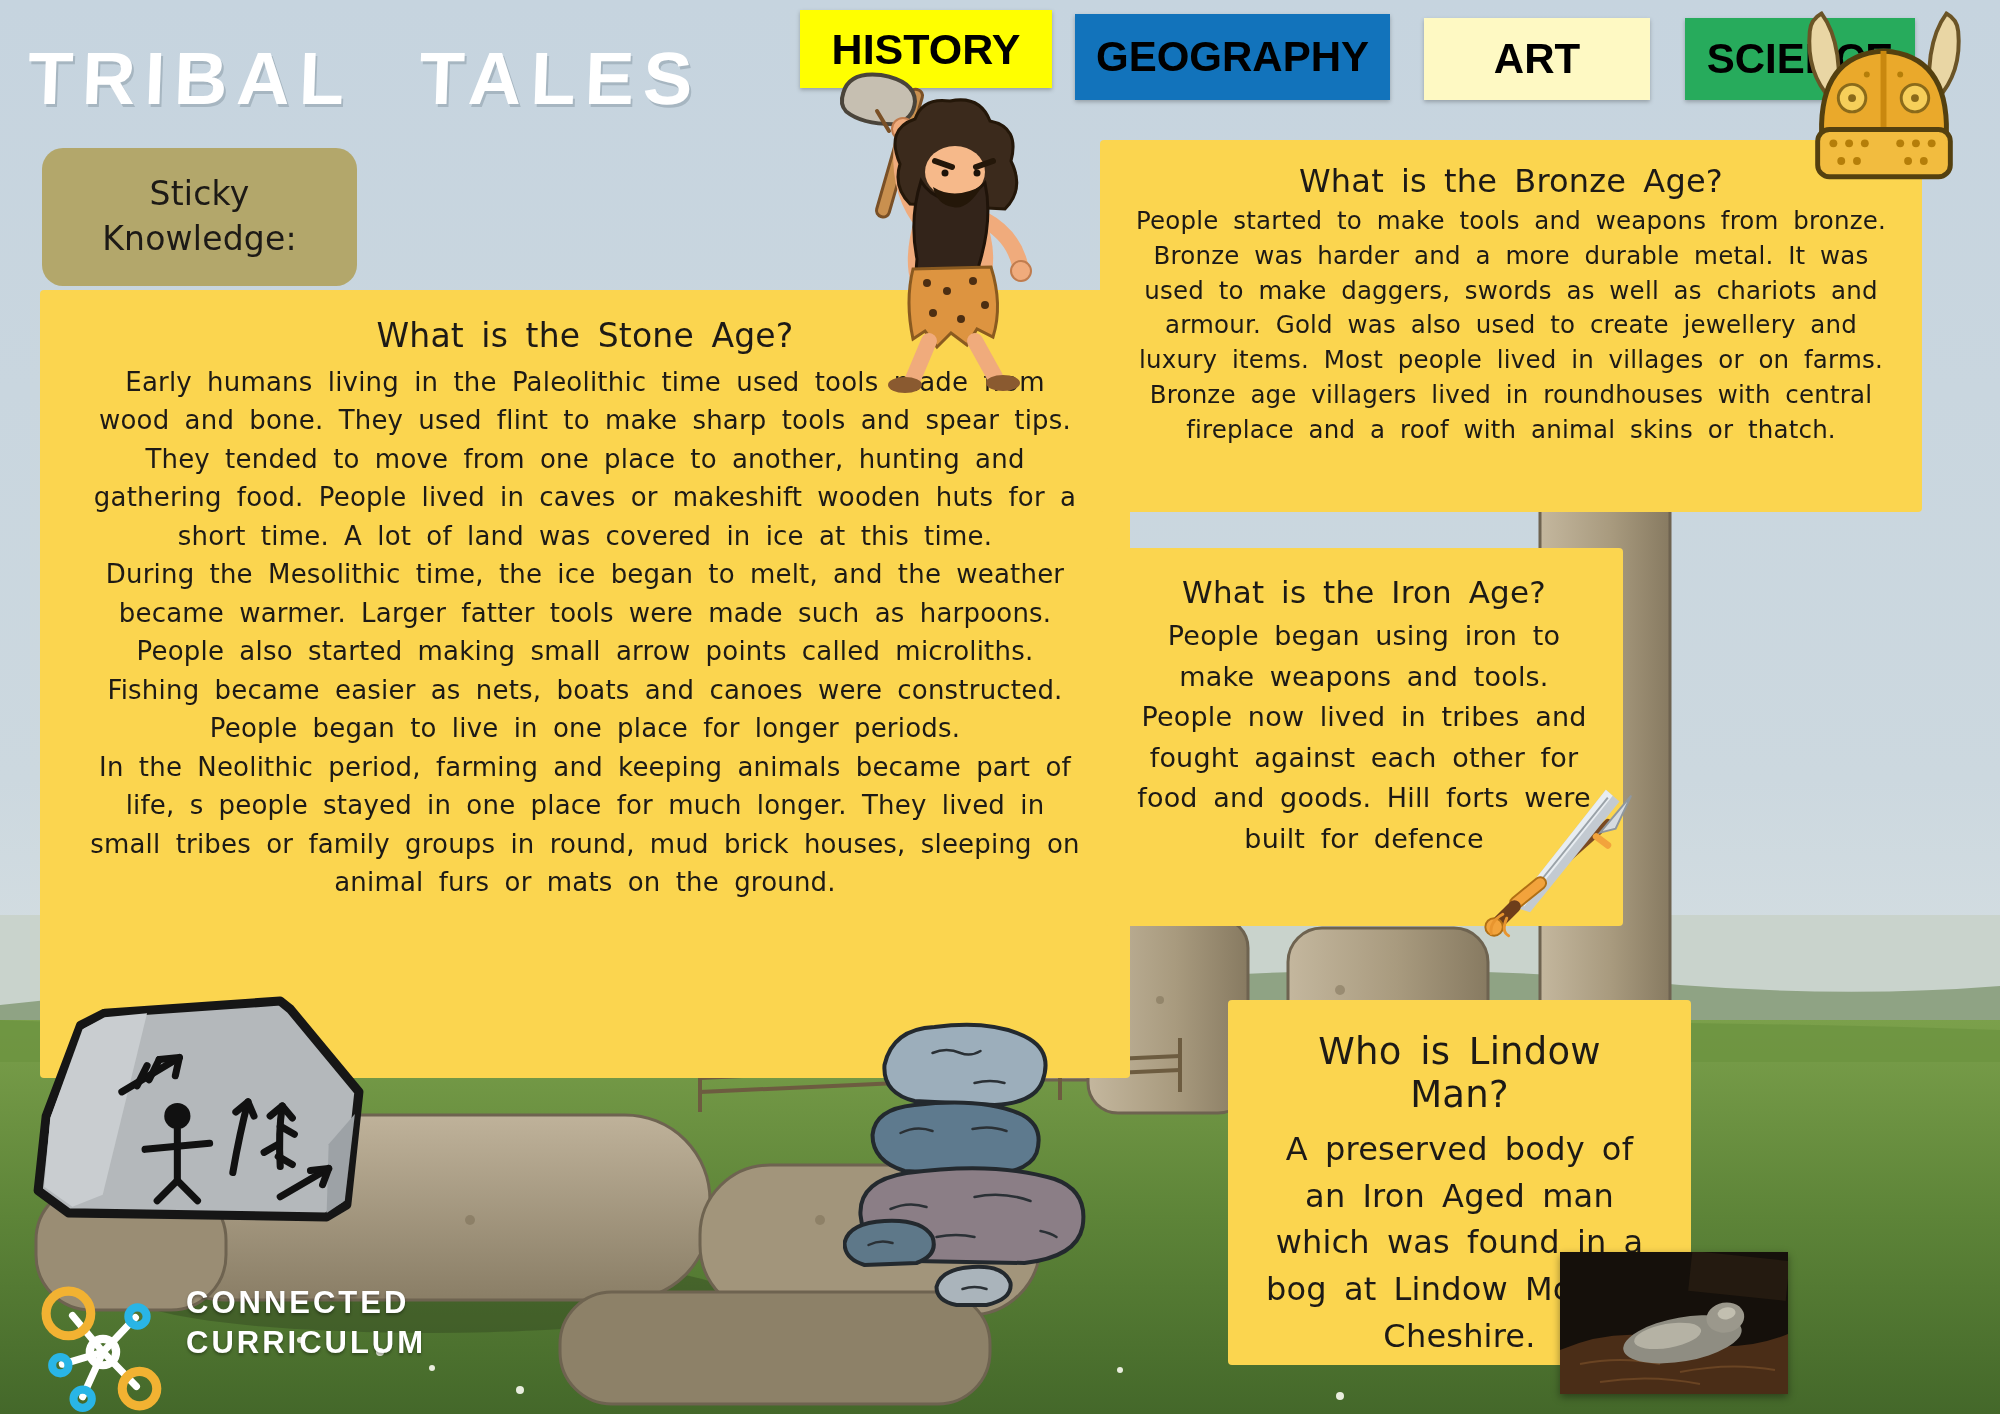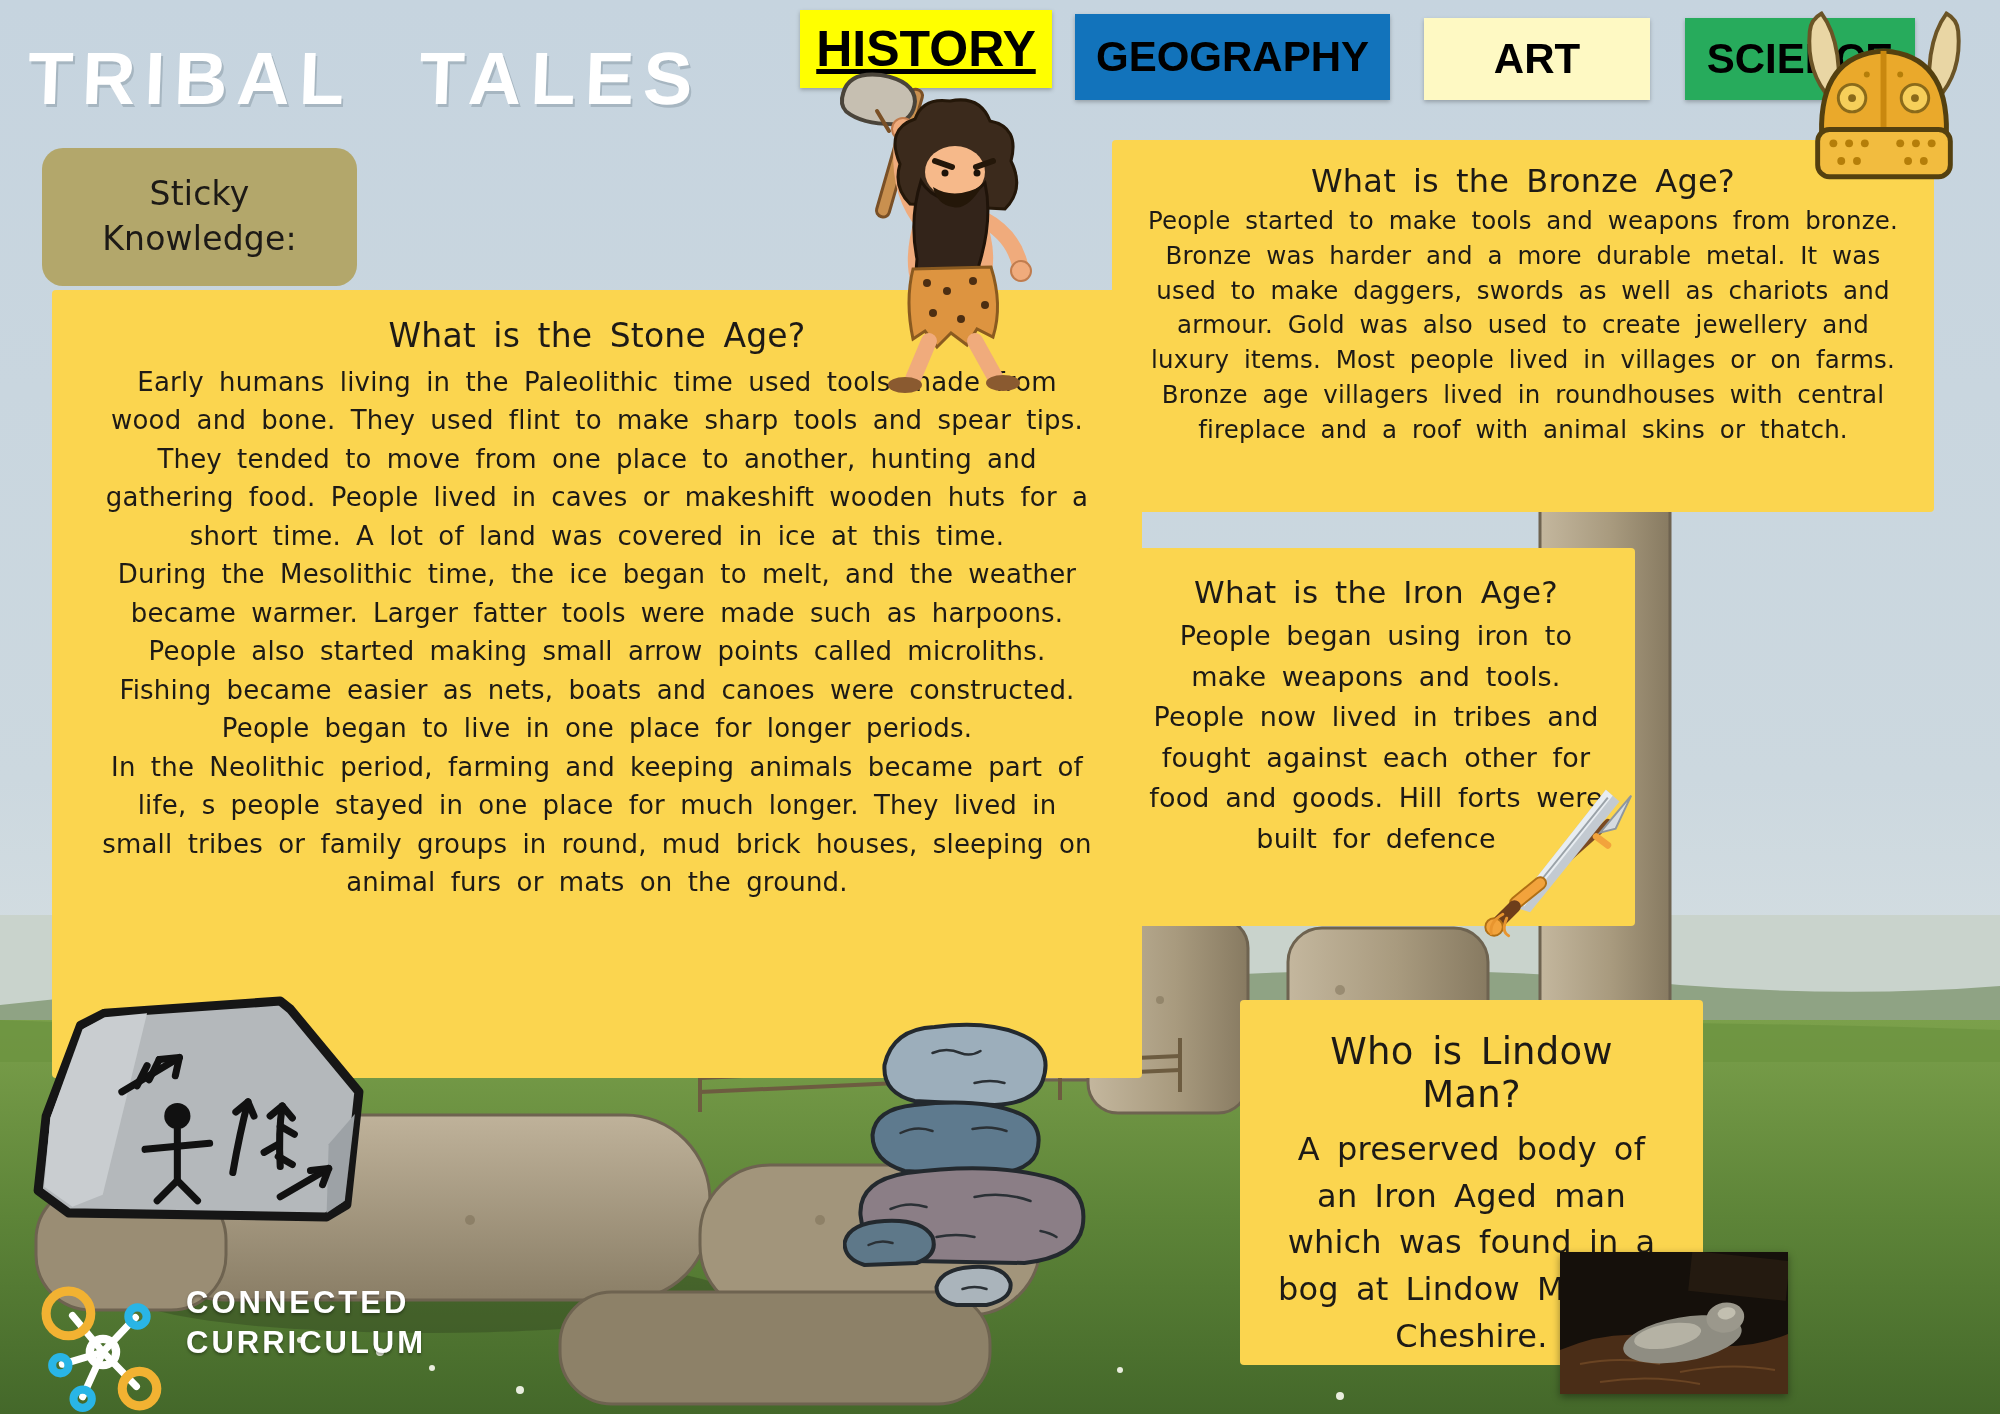--- a/index.html
+++ b/index.html
@@ -11,33 +11,33 @@
 
   .title{position:absolute;left:28px;top:36px;z-index:3;color:#ffffff;
          font-family:"Liberation Sans",sans-serif;font-weight:900;font-size:74px;
          letter-spacing:9px;word-spacing:38px;transform:skewX(-2deg);
          text-shadow:2px 3px 0 rgba(70,90,105,.25);white-space:nowrap;}
 
   .tab{position:absolute;z-index:3;display:flex;align-items:center;justify-content:center;
        font-family:"Liberation Sans",sans-serif;font-weight:700;color:#000;
        box-shadow:0 2px 4px rgba(0,0,0,.25);}
   .tab span{display:block;}
-  .tab-history{left:800px;top:10px;width:252px;height:78px;background:#FFFF00;font-size:50px;text-decoration:underline;}
+  .tab-history{left:800px;top:10px;width:252px;height:78px;background:#FFFF00;font-size:43px;}
   .tab-geography{left:1075px;top:14px;width:315px;height:86px;background:#1273BB;font-size:42px;}
   .tab-art{left:1424px;top:18px;width:226px;height:82px;background:#fef9c3;font-size:42px;}
   .tab-science{left:1685px;top:18px;width:230px;height:82px;background:#27AB5C;font-size:42px;}
 
   .hw{word-spacing:.42em;letter-spacing:.2px;}
 
   .sticky{position:absolute;left:42px;top:148px;width:315px;height:138px;z-index:3;
           background:#B3A76B;border-radius:21px;display:flex;align-items:center;justify-content:center;
           text-align:center;font-size:33px;line-height:1.35;padding:0 52px;box-sizing:border-box;}
 
   .card{position:absolute;background:#FBD54F;border-radius:4px;z-index:2;
-        box-sizing:border-box;text-align:center;margin-left:12px;}
+        box-sizing:border-box;text-align:center;}
   .card-title{text-align:center;}
   .card p{margin:0;}
 
   .card-stone{left:40px;top:290px;width:1090px;height:788px;padding:26px 44px 18px;}
   .card-stone .card-title{font-size:33px;margin-bottom:8px;}
   .card-stone p{font-size:26px;line-height:1.48;}
 
   .card-bronze{left:1100px;top:140px;width:822px;height:372px;padding:22px 34px;}
   .card-bronze .card-title{font-size:32px;margin-bottom:4px;}
   .card-bronze p{font-size:24.5px;line-height:1.42;}

